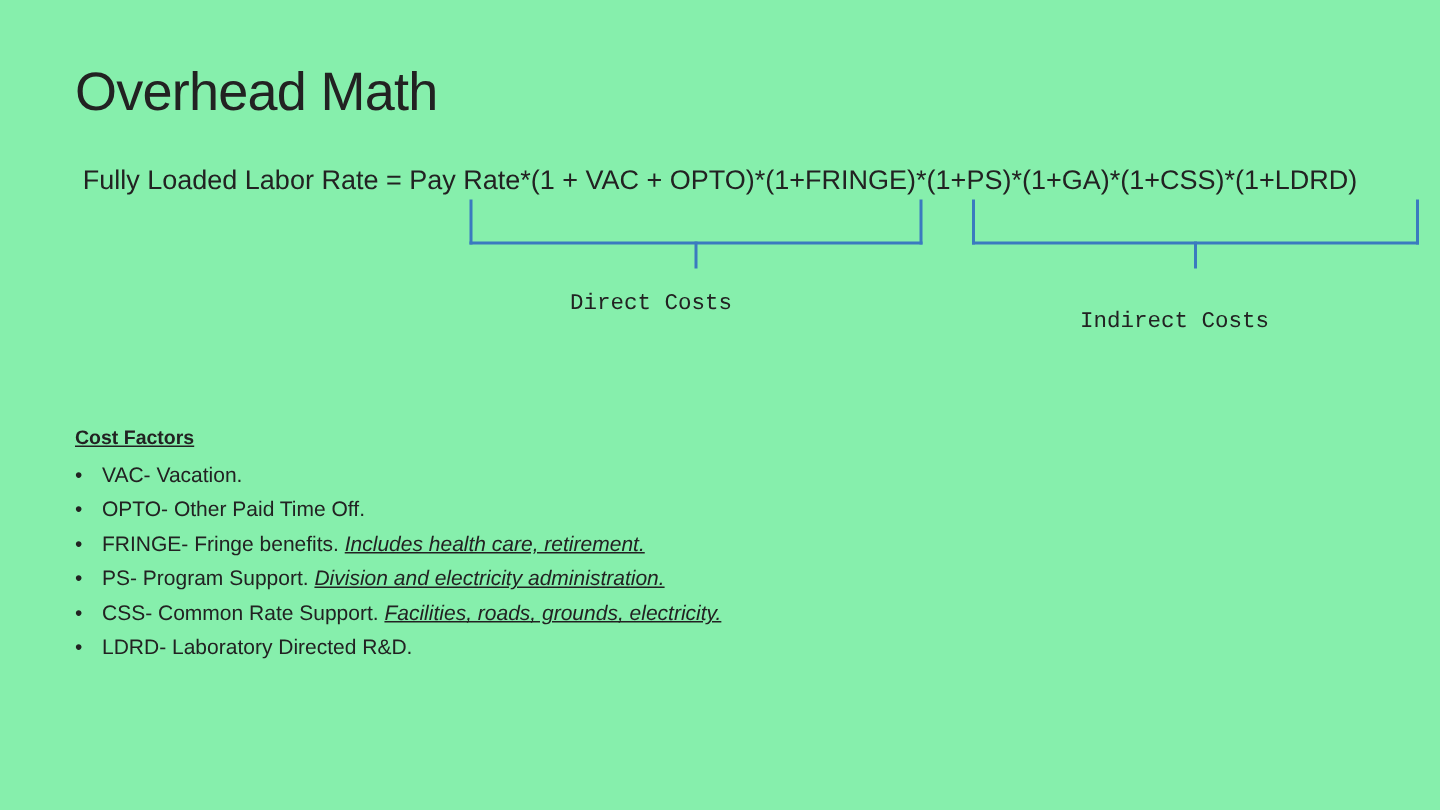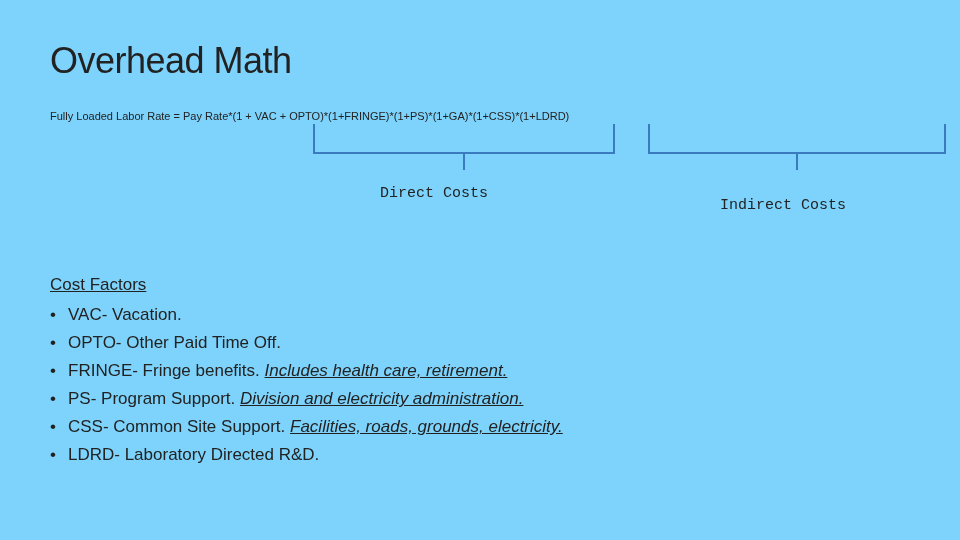--- a/index.html
+++ b/index.html
@@ -13,21 +13,21 @@
       font-family: 'Segoe UI', Arial, sans-serif;
       width: 960px;
       height: 540px;
       overflow: hidden;
       position: relative;
     }
 
     .slide {
       width: 960px;
       height: 540px;
-      background: #7dd3fc;
+      background: #86efac;
       padding: 40px 50px;
       position: relative;
     }
 
     .title {
       font-size: 36px;
       font-weight: 300;
       color: #222222;
       margin-bottom: 28px;
       letter-spacing: -0.5px;
@@ -116,57 +116,58 @@
       font-size: 15px;
       color: #222222;
       font-weight: 400;
     }
 
     .cost-factors-section {
       margin-top: 10px;
     }
 
     .cost-factors-title {
-      font-size: 17px;
-      color: #222222;
-      font-weight: 400;
+      font-size: 13px;
+      color: #222222;
+      font-weight: 700;
       text-decoration: underline;
       margin-bottom: 6px;
       margin-top: 28px;
     }
 
     .bullet-list {
       list-style: none;
       padding: 0;
     }
 
     .bullet-list li {
-      font-size: 17px;
+      font-size: 14px;
       color: #222222;
       line-height: 1.65;
       padding-left: 18px;
       position: relative;
     }
 
     .bullet-list li::before {
       content: '•';
       position: absolute;
       left: 0;
       top: 0;
     }
 
     .italic {
       font-style: italic;
       text-decoration: underline;
     }
 
     .formula-text {
-      font-size: 11px;
+      font-size: 18px;
       color: #222222;
       white-space: nowrap;
+      text-align: center;
     }
   </style>
 </head>
 <body>
 
 <div class="slide">
 
   <h1 class="title">Overhead Math</h1>
 
   <div class="formula-container">
@@ -192,21 +193,21 @@
       <li>
         <span>OPTO- Other Paid Time Off.</span>
       </li>
       <li>
         <span>FRINGE- Fringe benefits. </span><span class="italic">Includes health care, retirement.</span>
       </li>
       <li>
         <span>PS- Program Support. </span><span class="italic">Division and electricity administration.</span>
       </li>
       <li>
-        <span>CSS- Common Site Support. </span><span class="italic">Facilities, roads, grounds, electricity.</span>
+        <span>CSS- Common Rate Support. </span><span class="italic">Facilities, roads, grounds, electricity.</span>
       </li>
       <li>
         <span>LDRD- Laboratory Directed R&amp;D.</span>
       </li>
     </ul>
   </div>
 
 </div>
 
 </body></html>

